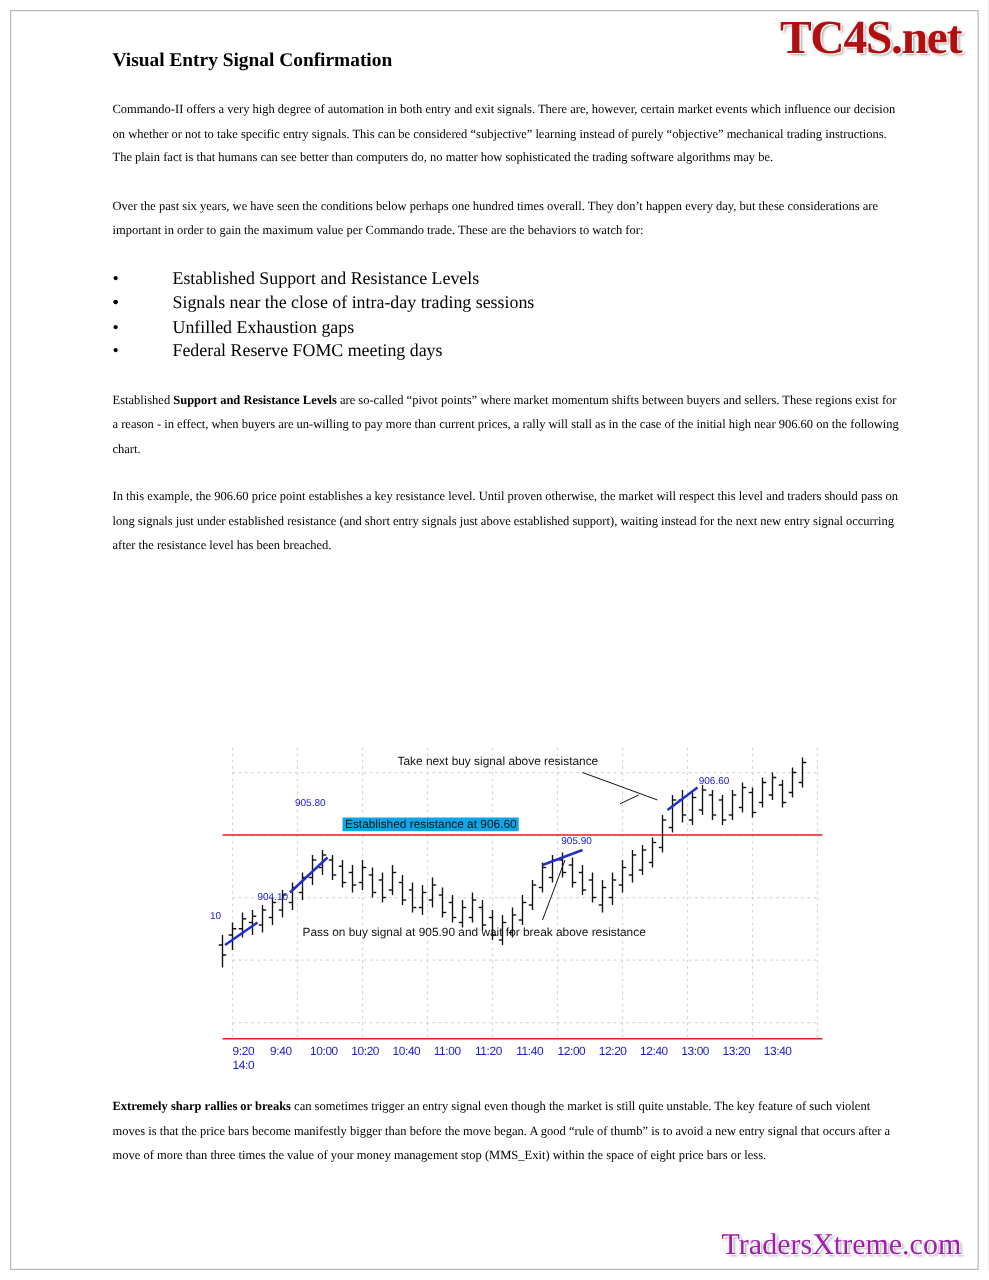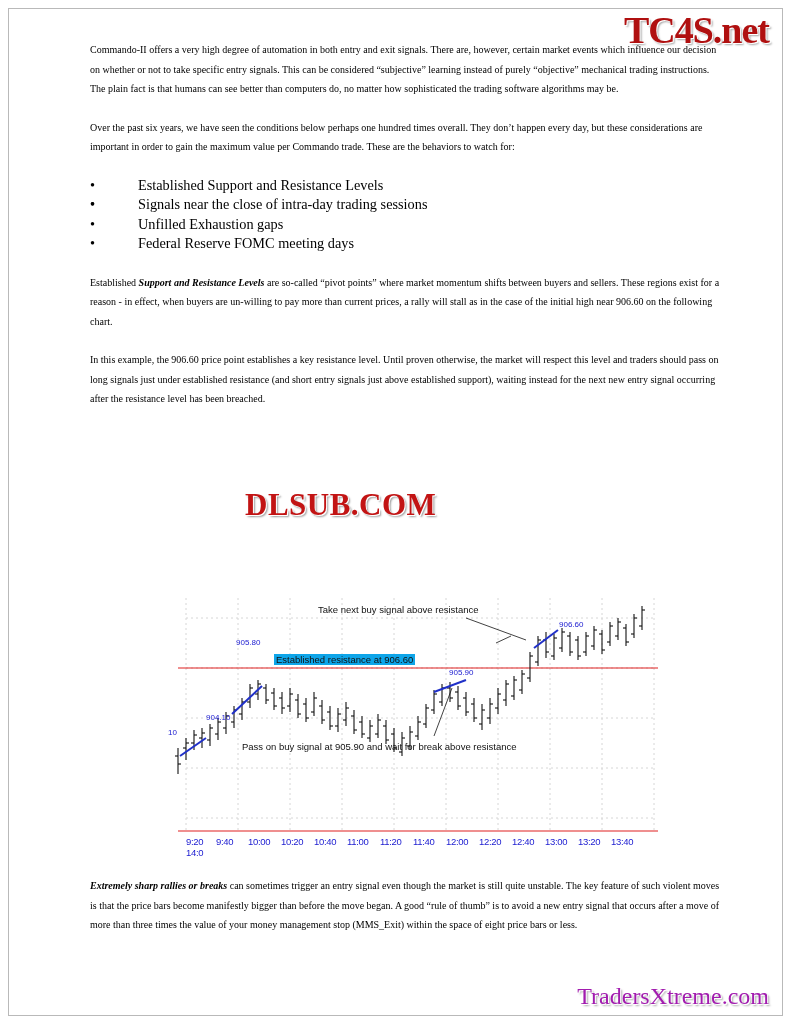--- a/index.html
+++ b/index.html
@@ -54,21 +54,21 @@
     margin: 0 0 20px 0;
     font-family: "Liberation Serif", serif;
   }
 
   p.para {
     font-size: 10px;
     line-height: 19.5px;
     margin: 0 0 19px 0;
     text-align: left;
   }
-  p.para b { font-weight: bold; font-style: italic; }
+  p.para b { font-weight: bold; }
 
   ul.bullets {
     list-style: none;
     margin: 0 0 19px 0;
     padding: 0;
   }
   ul.bullets li {
     font-size: 14.3px;
     line-height: 19.5px;
     position: relative;
@@ -163,38 +163,38 @@
 </style>
 </head>
 <body>
 
 <div class="page">
   <div class="page-border"></div>
 
   <div class="brand-top">TC4S.net</div>
 
   <div class="content">
+    <h1 class="doc-title">Visual Entry Signal Confirmation</h1>
 
     <p class="para">Commando-II offers a very high degree of automation in both entry and exit signals.  There are, however, certain market events which influence our decision on whether or not to take specific entry signals.  This can be considered “subjective” learning instead of purely “objective” mechanical trading instructions.  The plain fact is that humans can see better than computers do, no matter how sophisticated the trading software algorithms may be.</p>
     <p class="para">Over the past six years, we have seen the conditions below perhaps one hundred times overall.  They don’t happen every day, but these considerations are important in order to gain the maximum value per Commando trade. These are the behaviors to watch for:</p>
 
     <ul class="bullets">
       <li><span class="bullet-dot">•</span><span>Established Support and Resistance Levels</span></li>
       <li><span class="bullet-dot">•</span></li>
       <li><span class="bullet-dot">•</span><span>Signals near the close of intra-day trading sessions</span></li>
       <li><span class="bullet-dot">•</span><span>Unfilled Exhaustion gaps</span></li>
       <li><span class="bullet-dot">•</span><span>Federal Reserve FOMC meeting days</span></li>
     </ul>
 
     <p class="para"><span>Established </span><b>Support and Resistance Levels</b><span> are so-called “pivot points” where market momentum shifts between buyers and sellers.  These regions exist for a reason - in effect, when buyers are un-willing to pay more than current prices, a rally will stall as in the case of the initial high near 906.60 on the following chart.</span></p>
 
     <p class="para">In this example, the 906.60 price point establishes a key resistance level.  Until proven otherwise, the market will respect this level and traders should pass on long signals just under established resistance (and short entry signals just above established support), waiting instead for the next new entry signal occurring after the resistance level has been breached.</p>
   </div>
 
-  <div class="watermark-center">DLSUB.COM</div>
 
   <div class="chart-wrap">
     <div class="chart-inner">
       <svg class="chart-svg" width="500" height="270" viewBox="0 0 500 270">
 
         <g stroke="#d6d6d6" stroke-width="1" stroke-dasharray="2,3">
           <line x1="20" y1="10" x2="20" y2="245"></line>
           <line x1="72" y1="10" x2="72" y2="245"></line>
           <line x1="124" y1="10" x2="124" y2="245"></line>
           <line x1="176" y1="10" x2="176" y2="245"></line>

